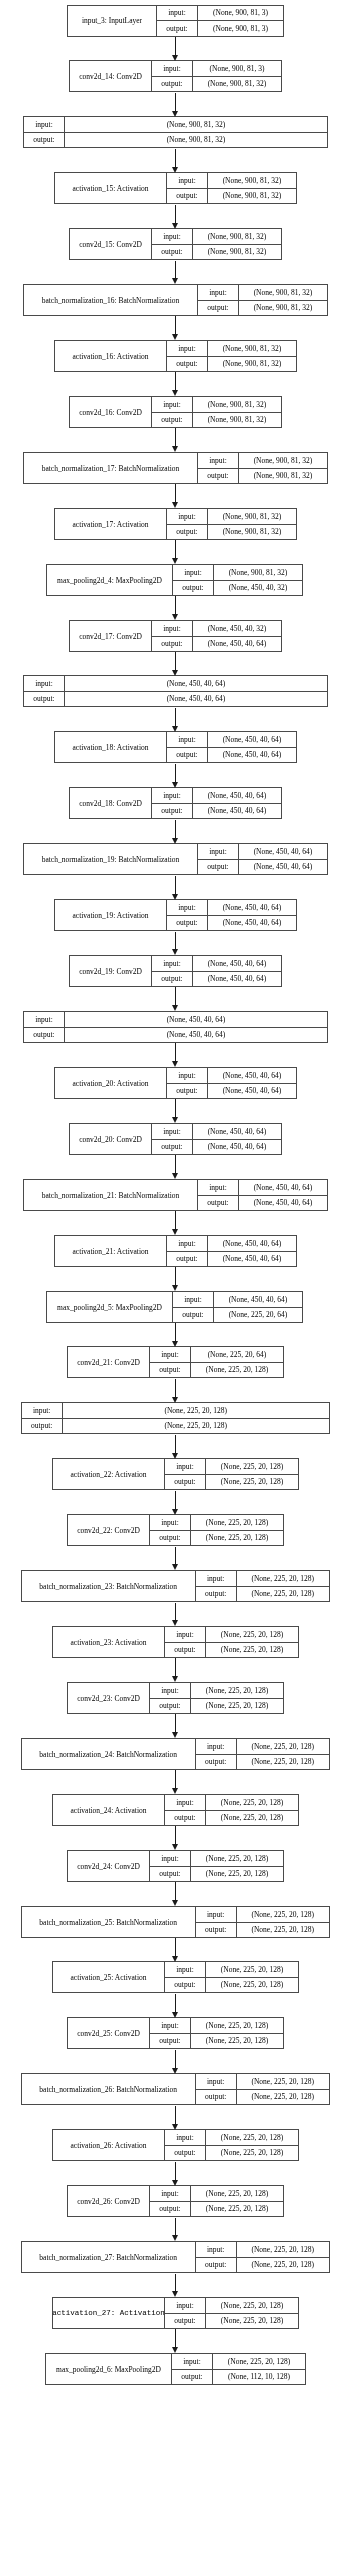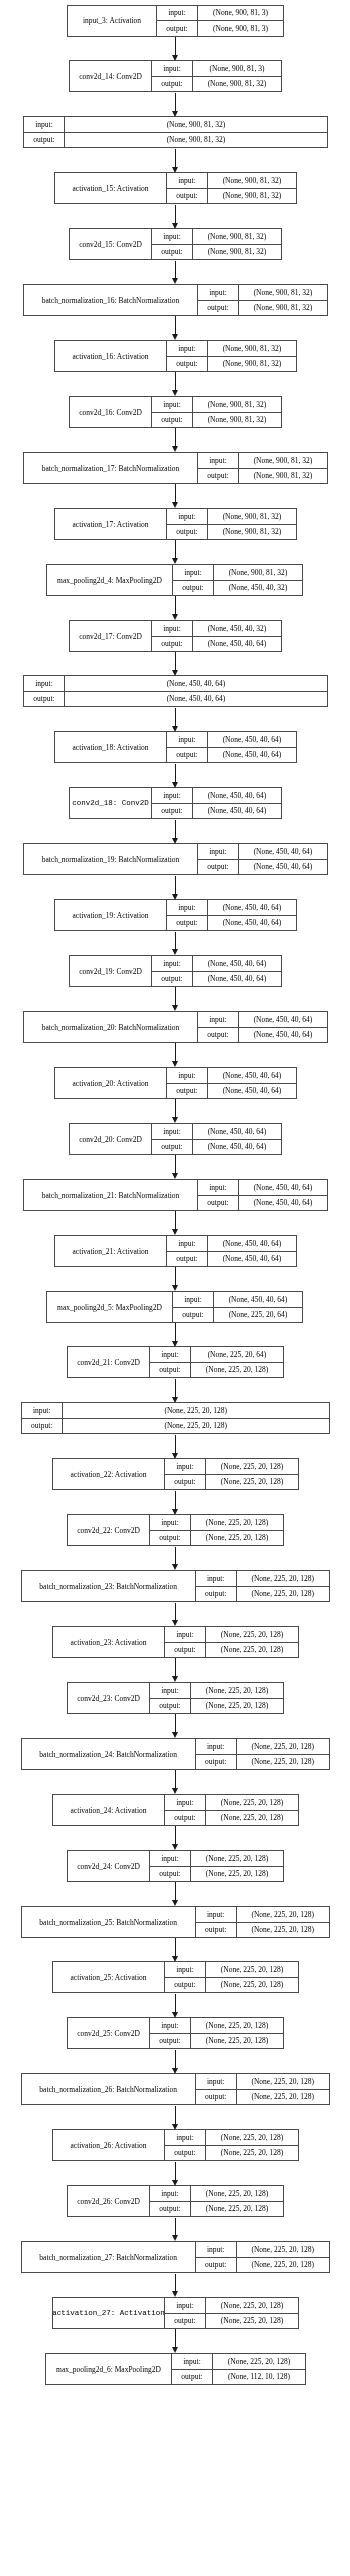--- a/index.html
+++ b/index.html
@@ -89,21 +89,21 @@
     border-left: 3.6px solid transparent;
     border-right: 3.6px solid transparent;
     border-top: 6.2px solid #1a1a1a;
   }
 </style>
 </head>
 <body>
 
 <div id="graph">
     <div class="node" style="left: 67px; top: 4.5px; width: 217px;">
-      <div class="node-name" style="width: 89px;">input_3: Activation</div>
+      <div class="node-name" style="width: 89px;">input_3: InputLayer</div>
       <div class="io-block">
         <div class="io-row top">
           <div class="io-label" style="width: 41px;">input:</div>
           <div class="io-shape">(None, 900, 81, 3)</div>
         </div>
         <div class="io-row bottom">
           <div class="io-label" style="width: 41px;">output:</div>
           <div class="io-shape">(None, 900, 81, 3)</div>
         </div>
       </div>
@@ -269,21 +269,21 @@
           <div class="io-label" style="width: 41px;">input:</div>
           <div class="io-shape">(None, 450, 40, 64)</div>
         </div>
         <div class="io-row bottom">
           <div class="io-label" style="width: 41px;">output:</div>
           <div class="io-shape">(None, 450, 40, 64)</div>
         </div>
       </div>
     </div>
     <div class="node" style="left: 69px; top: 787px; width: 213px;">
-      <div class="node-name" style="width: 82px; font-family: Liberation Mono, monospace;">conv2d_18: Conv2D</div>
+      <div class="node-name" style="width: 82px;">conv2d_18: Conv2D</div>
       <div class="io-block">
         <div class="io-row top">
           <div class="io-label" style="width: 41px;">input:</div>
           <div class="io-shape">(None, 450, 40, 64)</div>
         </div>
         <div class="io-row bottom">
           <div class="io-label" style="width: 41px;">output:</div>
           <div class="io-shape">(None, 450, 40, 64)</div>
         </div>
       </div>
@@ -321,21 +321,20 @@
           <div class="io-label" style="width: 41px;">input:</div>
           <div class="io-shape">(None, 450, 40, 64)</div>
         </div>
         <div class="io-row bottom">
           <div class="io-label" style="width: 41px;">output:</div>
           <div class="io-shape">(None, 450, 40, 64)</div>
         </div>
       </div>
     </div>
     <div class="node" style="left: 23px; top: 1011px; width: 305px;">
-      <div class="node-name" style="width: 174px;">batch_normalization_20: BatchNormalization</div>
       <div class="io-block">
         <div class="io-row top">
           <div class="io-label" style="width: 41px;">input:</div>
           <div class="io-shape">(None, 450, 40, 64)</div>
         </div>
         <div class="io-row bottom">
           <div class="io-label" style="width: 41px;">output:</div>
           <div class="io-shape">(None, 450, 40, 64)</div>
         </div>
       </div>

